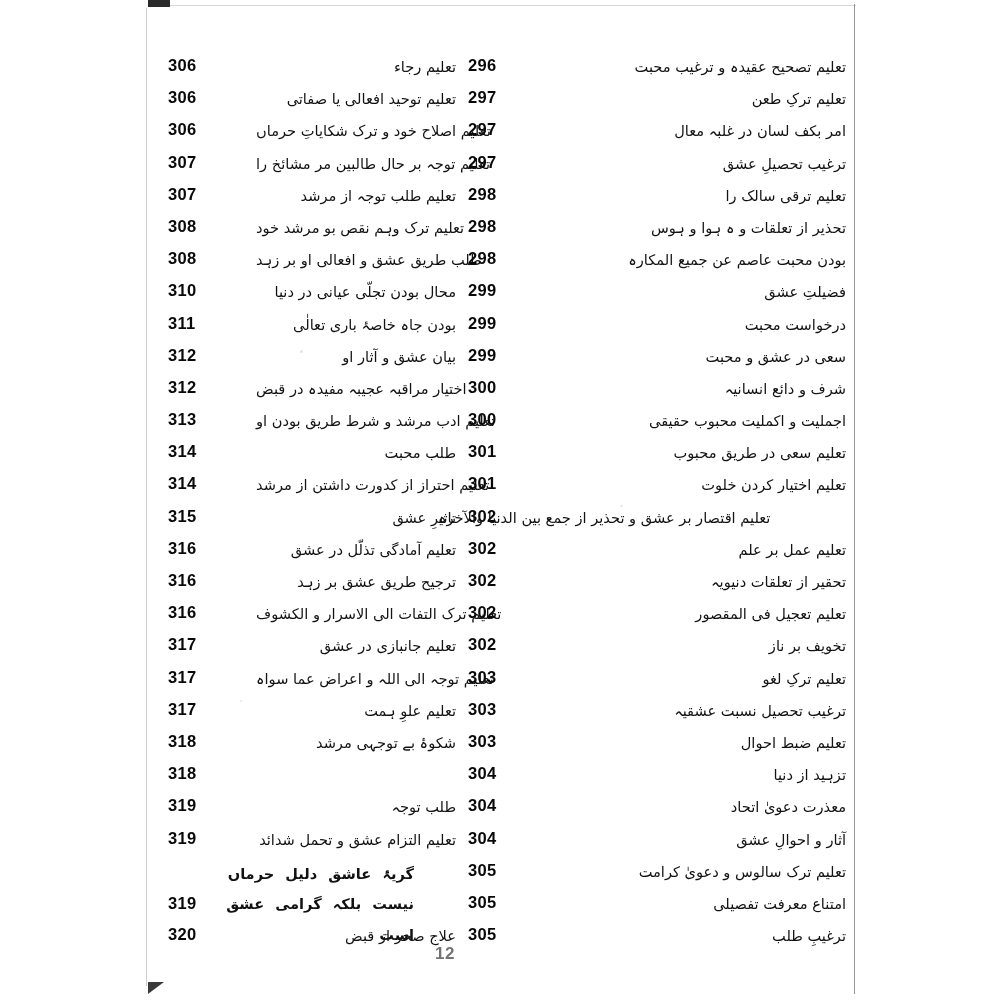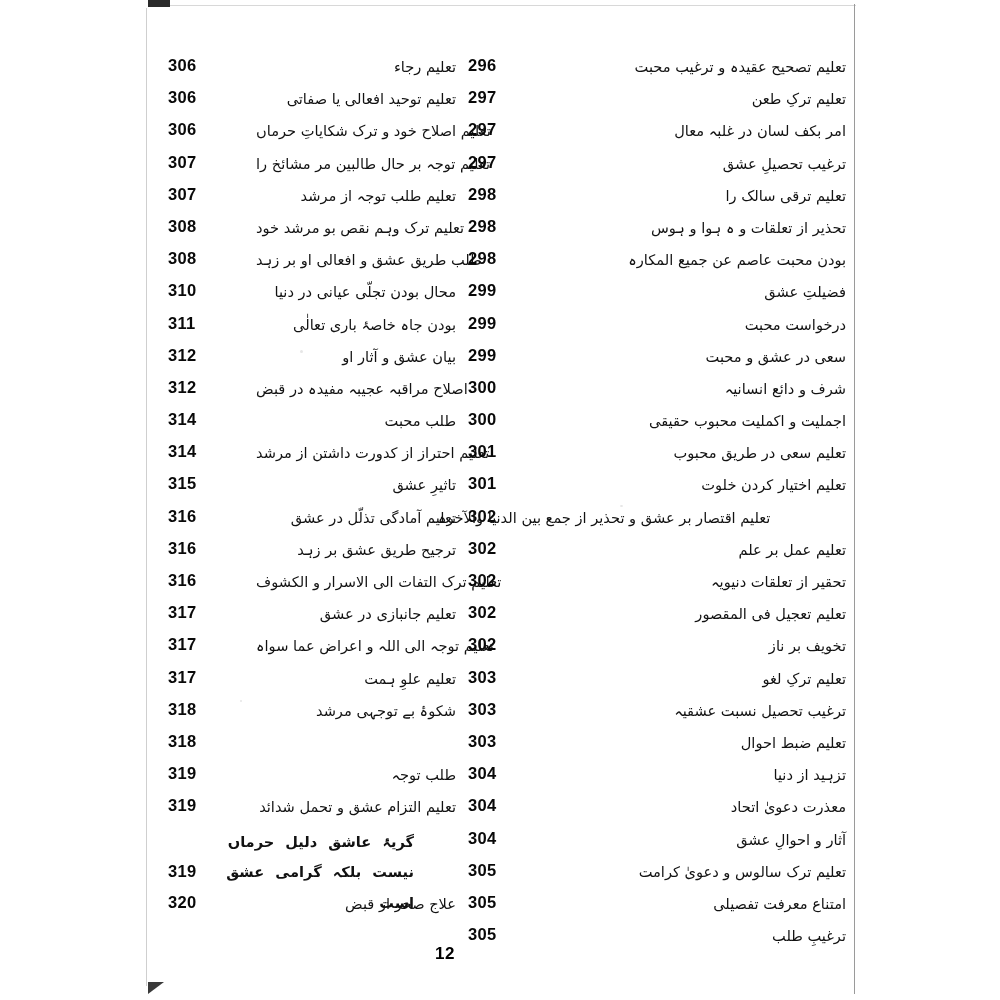--- a/index.html
+++ b/index.html
@@ -158,21 +158,21 @@
   
   .folio {
     position: absolute;
     left: 0;
     top: 944px;
     width: 1000px;
     text-align: center;
     font-family: "Liberation Sans", sans-serif;
     font-size: 17px;
     font-weight: bold;
-    color: #000000;
+    color: #737373;
     letter-spacing: 0.5px;
   }
   .folio .folio-inner { position: relative; left: -55px; }
 
   
   .speckle {
     position: absolute;
     background: #e6e6e6;
     border-radius: 50%;
   }
@@ -230,21 +230,25 @@
         <div class="toc-row">
           <div class="page-no">311</div>
           <div class="entry-title">بودن جاہ خاصۂ باری تعالٰی</div>
         </div>
         <div class="toc-row">
           <div class="page-no">312</div>
           <div class="entry-title">بیان عشق و آثار او</div>
         </div>
         <div class="toc-row">
           <div class="page-no">312</div>
-          <div class="entry-title">اصلاح مراقبہ عجیبہ مفیدہ در قبض</div>
+          <div class="entry-title">اختیار مراقبہ عجیبہ مفیدہ در قبض</div>
+        </div>
+        <div class="toc-row">
+          <div class="page-no">313</div>
+          <div class="entry-title">تعلیم ادب مرشد و شرط طریق بودن او</div>
         </div>
         <div class="toc-row">
           <div class="page-no">314</div>
           <div class="entry-title">طلب محبت</div>
         </div>
         <div class="toc-row">
           <div class="page-no">314</div>
           <div class="entry-title">تعلیم احتراز از کدورت داشتن از مرشد</div>
         </div>
         <div class="toc-row">

